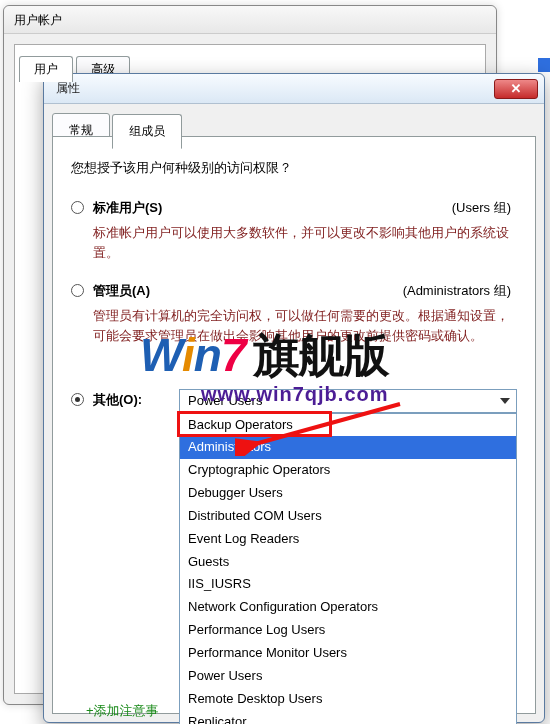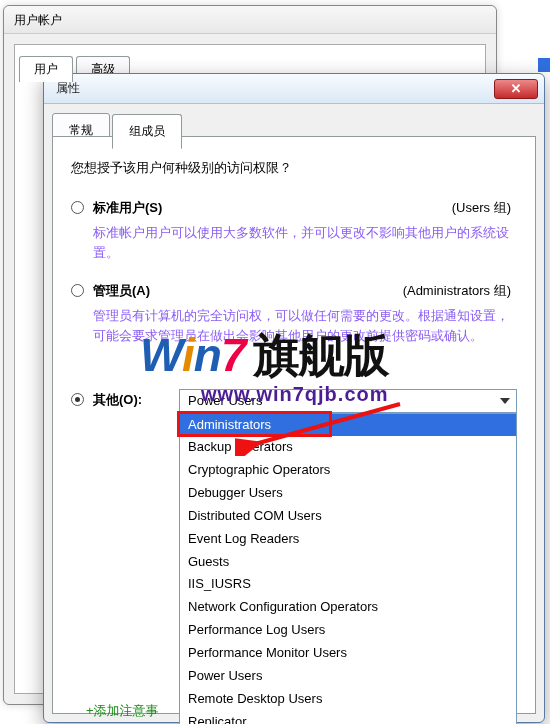--- a/index.html
+++ b/index.html
@@ -27,21 +27,21 @@
 .tabpanel { border: 1px solid #919b9c; background: #fff; position: absolute; top: 26px; left: 0; right: 0; bottom: 0; padding: 22px 18px; }
 
 .question { font-size: 13px; color: #000; margin-bottom: 22px; }
 
 .option { position: relative; margin-bottom: 18px; padding-left: 22px; margin-top: 19px; }
 .radio { position: absolute; left: 0; top: 2px; width: 13px; height: 13px; border: 1px solid #555; border-radius: 50%; background: #fff; cursor: pointer; }
 .radio.checked::after { content: ""; position: absolute; left: 3px; top: 3px; width: 5px; height: 5px; background: #333; border-radius: 50%; }
 .opt-head { display: flex; align-items: baseline; }
 .opt-title { font-weight: bold; font-size: 13px; }
 .opt-group { margin-left: auto; font-size: 13px; color: #000; padding-right: 6px; }
-.opt-desc { font-size: 13px; color: #8b5cf6; margin-top: 6px; line-height: 1.55; }
+.opt-desc { font-size: 13px; color: #7f1d1d; margin-top: 6px; line-height: 1.55; }
 
 .dropdown-wrap { position: relative; margin-left: 22px; }
 .dropdown-display { border: 1px solid #7b9ebd; background: #fff; height: 24px; display: flex; align-items: center; padding: 0 8px; font-size: 13px; cursor: pointer; position: relative; }
 .dropdown-display::after { content: ""; position: absolute; right: 6px; top: 8px; border-left: 5px solid transparent; border-right: 5px solid transparent; border-top: 6px solid #333; }
 .dropdown-list { position: absolute; top: 24px; left: 0; right: 0; border: 1px solid #7b9ebd; background: #fff; z-index: 50; max-height: 400px; overflow: visible; }
 .dropdown-item { padding: 2px 8px; font-size: 13px; color: #000; cursor: pointer; line-height: 1.45; }
 .dropdown-item.selected { background: #2f6fdf; color: #fff; }
 
 
 .red-box { position: absolute; border: 3px solid #e11; pointer-events: none; z-index: 60; }
@@ -121,22 +121,22 @@
         <div class="opt-head">
           <span class="opt-title">其他(O):</span>
         </div>
       </div>
 
       <div class="dropdown-wrap" style="margin-top:-38px; margin-left:108px; position:relative;">
         <div class="dropdown-display">
           <span>Power Users</span>
         </div>
         <div class="dropdown-list">
+          <div class="dropdown-item">Backup Operators</div>
           <div class="dropdown-item selected">Administrators</div>
-          <div class="dropdown-item">Backup Operators</div>
           <div class="dropdown-item">Cryptographic Operators</div>
           <div class="dropdown-item">Debugger Users</div>
           <div class="dropdown-item">Distributed COM Users</div>
           <div class="dropdown-item">Event Log Readers</div>
           <div class="dropdown-item">Guests</div>
           <div class="dropdown-item">IIS_IUSRS</div>
           <div class="dropdown-item">Network Configuration Operators</div>
           <div class="dropdown-item">Performance Log Users</div>
           <div class="dropdown-item">Performance Monitor Users</div>
           <div class="dropdown-item">Power Users</div>

